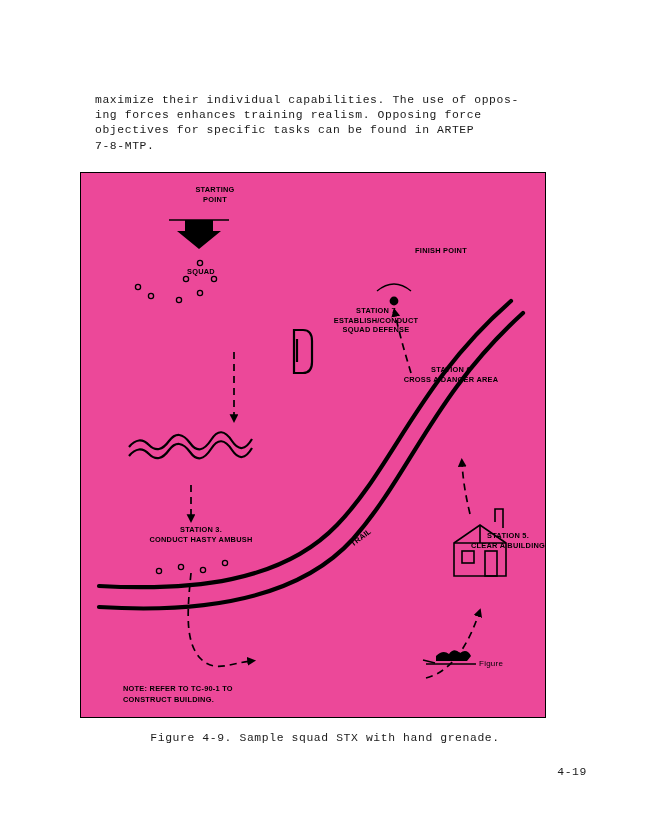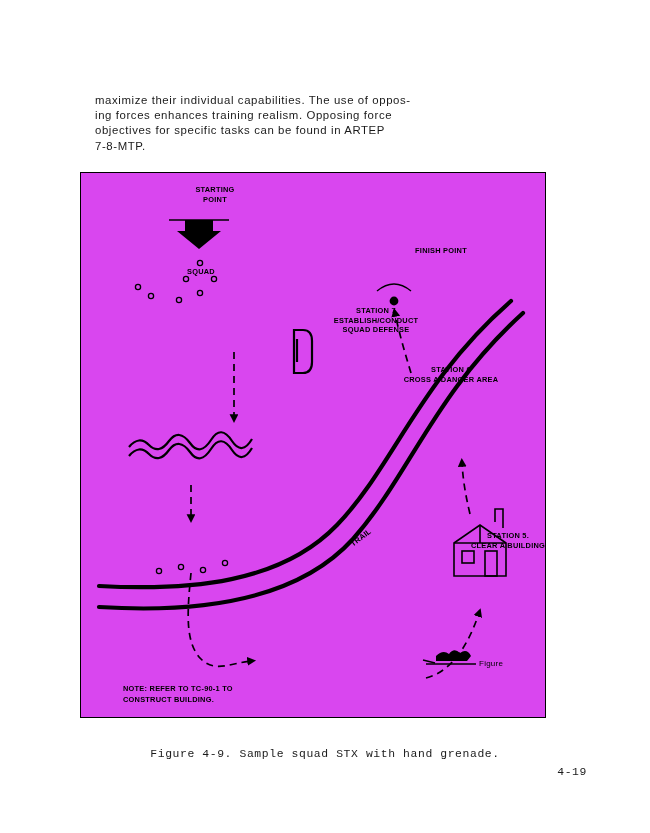--- a/index.html
+++ b/index.html
@@ -20,37 +20,37 @@
     left: 0; top: 0;
     width: 650px;
     height: 833px;
   }
   
   .para {
     position: absolute;
     left: 95px;
     top: 93px;
     width: 452px;
-    font-family: Liberation Sans, sans-serif;
+    font-family: Liberation Mono, monospace;
     font-size: 11.4px;
     line-height: 15.2px;
     letter-spacing: 0.6px;
     color: #1a1a1a;
     white-space: pre-wrap;
   }
   
   .figure-box {
     position: absolute;
     left: 80px;
     top: 172px;
     width: 466px;
     height: 546px;
     border: 1.5px solid #000;
     box-sizing: border-box;
-    background: #d946ef;
+    background: #ec4899;
     padding-left: 39px;
   }
   .fig-inner {
     position: absolute;
     left: 0; top: 0;
     width: 100%;
     height: 100%;
   }
   .fig-svg {
     position: absolute;
@@ -68,21 +68,21 @@
     color: #000;
     white-space: pre;
   }
   .lbl.left {
     text-align: left;
   }
   
   .caption {
     position: absolute;
     left: 0;
-    top: 748px;
+    top: 732px;
     width: 650px;
     text-align: center;
     font-family: "Liberation Mono", monospace;
     font-size: 11.4px;
     letter-spacing: 0.6px;
     color: #1a1a1a;
   }
   
   .page-number {
     position: absolute;
@@ -171,20 +171,22 @@
         <path d="M296,118 q17,-14 34,0" fill="none" stroke="#000" stroke-width="1.4"></path>
       </svg>
 
       <div class="lbl" style="left:79px; top:12px; width:110px;">STARTING
 POINT</div>
 
       <div class="lbl" style="left:85px; top:94px; width:70px;">SQUAD</div>
 
 
 
+      <div class="lbl" style="left:30px; top:352px; width:180px;">STATION 3.
+CONDUCT HASTY AMBUSH</div>
 
 
       <div class="lbl left" style="left:398px; top:486px; width:50px; font-weight:normal; font-size:8px;">Figure</div>
 
       <div class="lbl" style="left:372px; top:358px; width:110px;">STATION 5.
 CLEAR A BUILDING</div>
 
       <div class="lbl" style="left:290px; top:192px; width:160px;">STATION 6
 CROSS A DANGER AREA</div>
 

